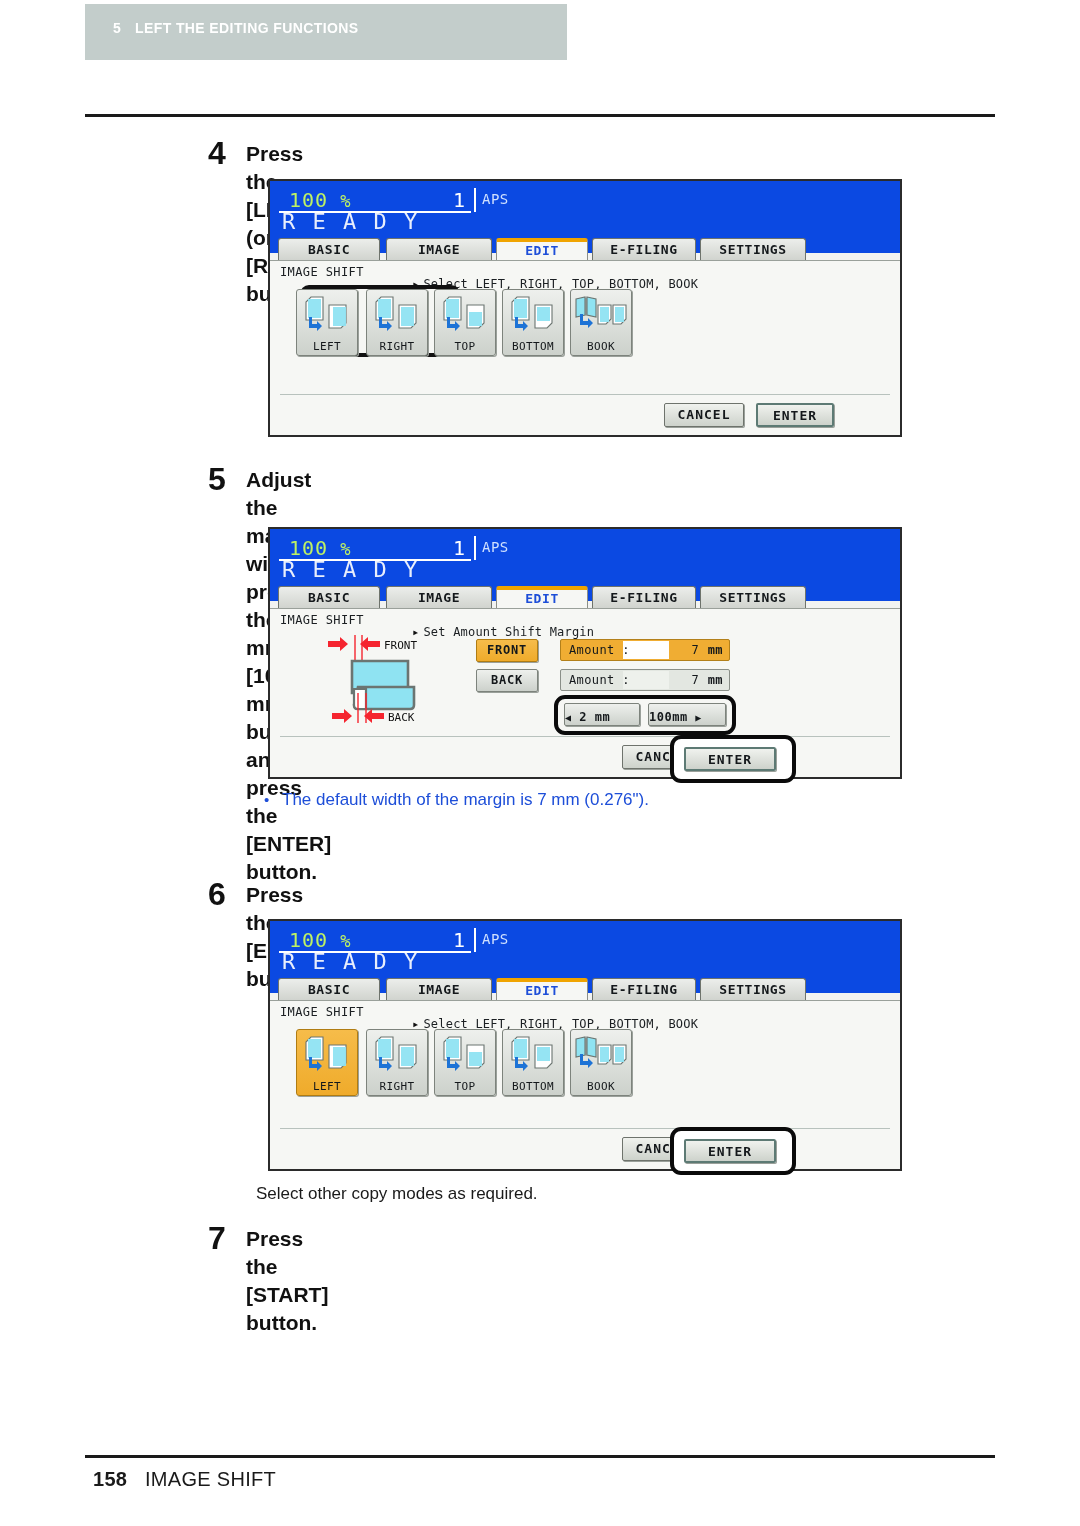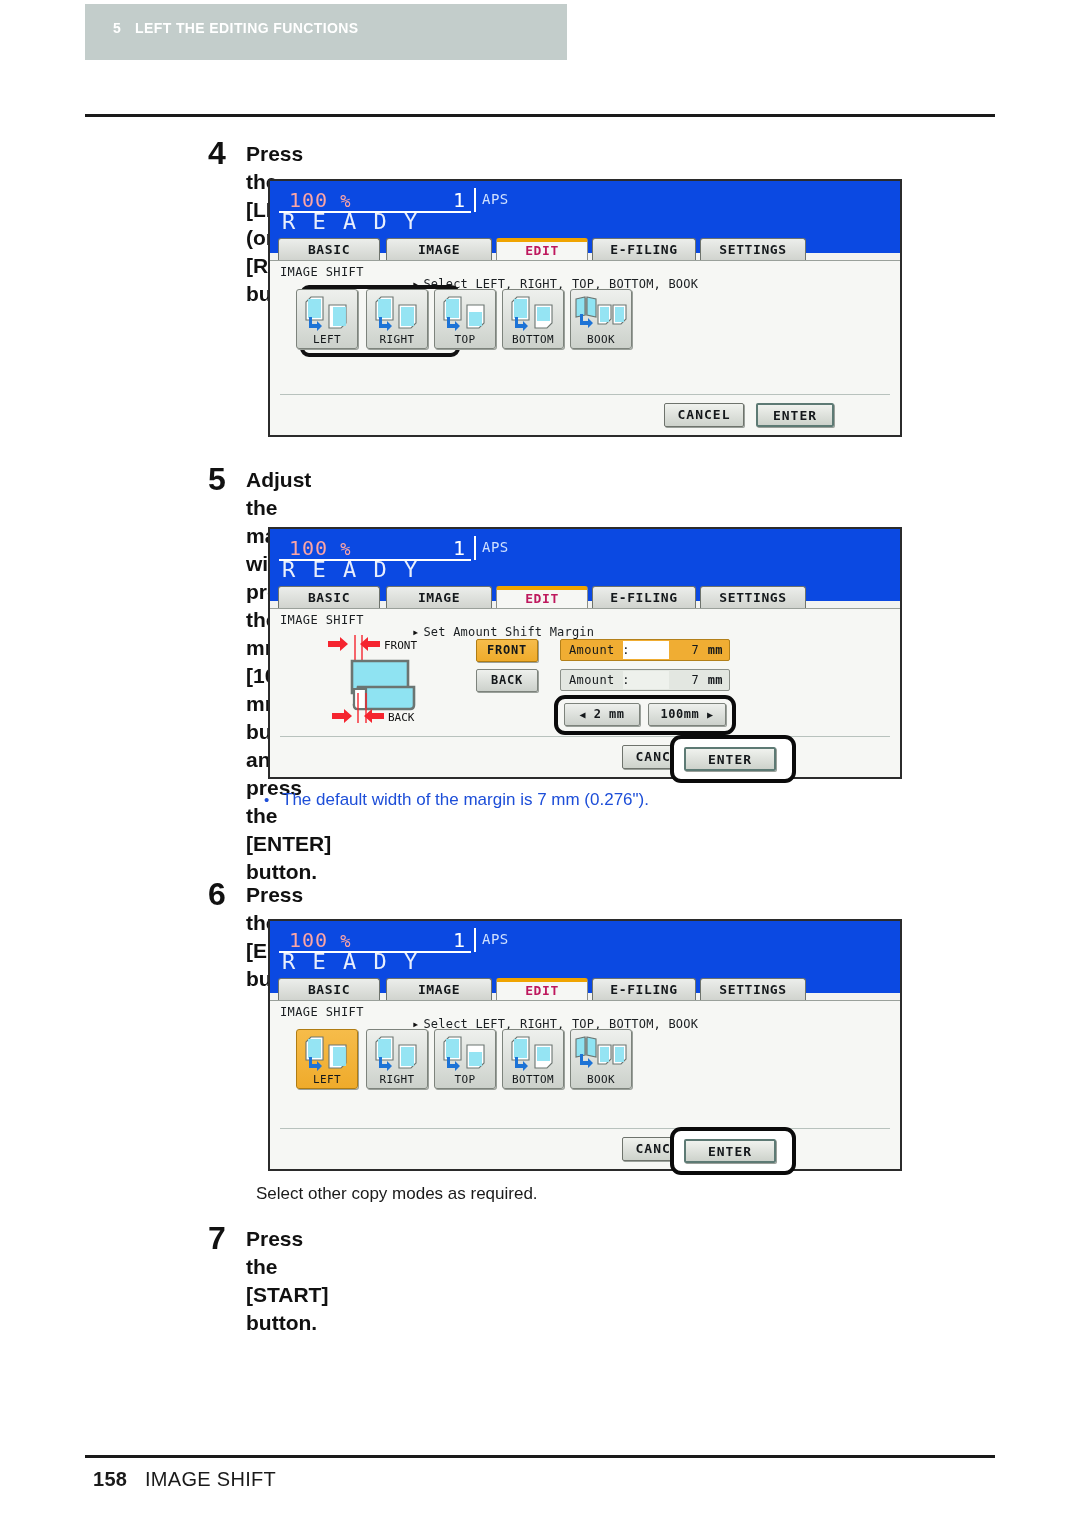--- a/index.html
+++ b/index.html
@@ -60,21 +60,21 @@
     font-family:"DejaVu Sans Mono","Liberation Mono",monospace;
   }
   .lcd .blue{
     position:absolute;left:0;top:0;right:0;height:72px;background:#0b49e2;
   }
   .lcd .ratiobox{
     position:absolute;left:9px;top:6px;width:192px;height:24px;
     border-bottom:2px solid #ffffff;
   }
   .lcd .ratio{
-    position:absolute;left:10px;top:2px;color:#fca5a5;font-size:20px;line-height:22px;
+    position:absolute;left:10px;top:2px;color:#bef264;font-size:20px;line-height:22px;
     letter-spacing:1px;
   }
   .lcd .ratio .pct{margin-left:12px;font-size:17px;}
   .lcd .copies{
     position:absolute;right:6px;top:2px;color:#ffffff;font-size:20px;line-height:22px;
   }
   .lcd .vbar{
     position:absolute;left:204px;top:7px;width:2px;height:24px;background:#ffffff;
   }
   .lcd .aps{
@@ -90,42 +90,42 @@
     position:absolute;top:0;height:28px;box-sizing:border-box;
     background:linear-gradient(#eceeeb,#c9ccc6);
     border:1px solid #6e736c;border-bottom:none;
     border-radius:3px 3px 0 0;
     color:#14181b;font-size:13px;font-weight:bold;letter-spacing:.6px;
     text-align:center;line-height:21px;
   }
   .tab.sel{
     background:#f6f7f4;border-top:4px solid #f0a400;line-height:18px;
     border-left:1px solid #8c8f88;border-right:1px solid #8c8f88;
-    color:#be185d;
+    color:#1d4ed8;
   }
 
   .lcd .body{
     position:absolute;left:0;top:79px;right:0;bottom:0;background:#f6f7f4;
     border-top:1px solid #9aa09a;
   }
   .lcd .fnname{
     position:absolute;left:10px;top:4px;font-size:12px;color:#1b1f22;letter-spacing:.4px;
   }
   .lcd .fninstr{
     position:absolute;left:142px;top:16px;font-size:12px;color:#1b1f22;letter-spacing:.2px;
   }
   .lcd .fninstr .caret{color:#111;margin-right:4px;}
   .lcd .hr{
     position:absolute;left:10px;right:10px;bottom:40px;height:1px;background:#b8c2bd;
   }
 
   
   .selrow{position:absolute;left:26px;top:28px;}
   .selbtn{
-    position:absolute;width:62px;height:60px;box-sizing:border-box;
+    position:absolute;width:62px;height:67px;box-sizing:border-box;
     background:linear-gradient(#eef0ed,#ccd1cb);
     border:1px solid #7d837c;border-radius:3px;
     box-shadow:1px 1px 0 #9aa09a;
   }
   .selbtn.on{background:linear-gradient(#f6bc4a,#efab2b);border-color:#b07c12;}
   .selbtn .lbl{
     position:absolute;left:0;right:0;bottom:2px;text-align:center;
     font-size:11px;color:#14181b;letter-spacing:.4px;
   }
   .selbtn svg{position:absolute;left:50%;top:5px;transform:translateX(-50%);}
@@ -175,21 +175,21 @@
     font-size:12px;font-weight:bold;letter-spacing:.8px;color:#14181b;
     text-align:center;line-height:21px;
     font-family:"DejaVu Sans Mono","Liberation Mono",monospace;
   }
   .fbbtn.on{background:linear-gradient(#f6bc4a,#efab2b);border-color:#b07c12;}
   .stepbtn{
     position:absolute;height:23px;box-sizing:border-box;
     background:linear-gradient(#eef0ed,#ccd1cb);
     border:1px solid #7d837c;border-radius:2px;box-shadow:1px 1px 0 #9aa09a;
     font-size:12px;font-weight:bold;color:#14181b;letter-spacing:.5px;
-    line-height:21px;text-align:center;
+    line-height:26px;
     font-family:"DejaVu Sans Mono","Liberation Mono",monospace;
   }
   .diagram{position:absolute;left:52px;top:22px;}
 </style>
 </head>
 <body>
 
 <div class="chapter-band">
   <span class="num">5</span>
   <span class="ttl">LEFT THE EDITING FUNCTIONS</span>

